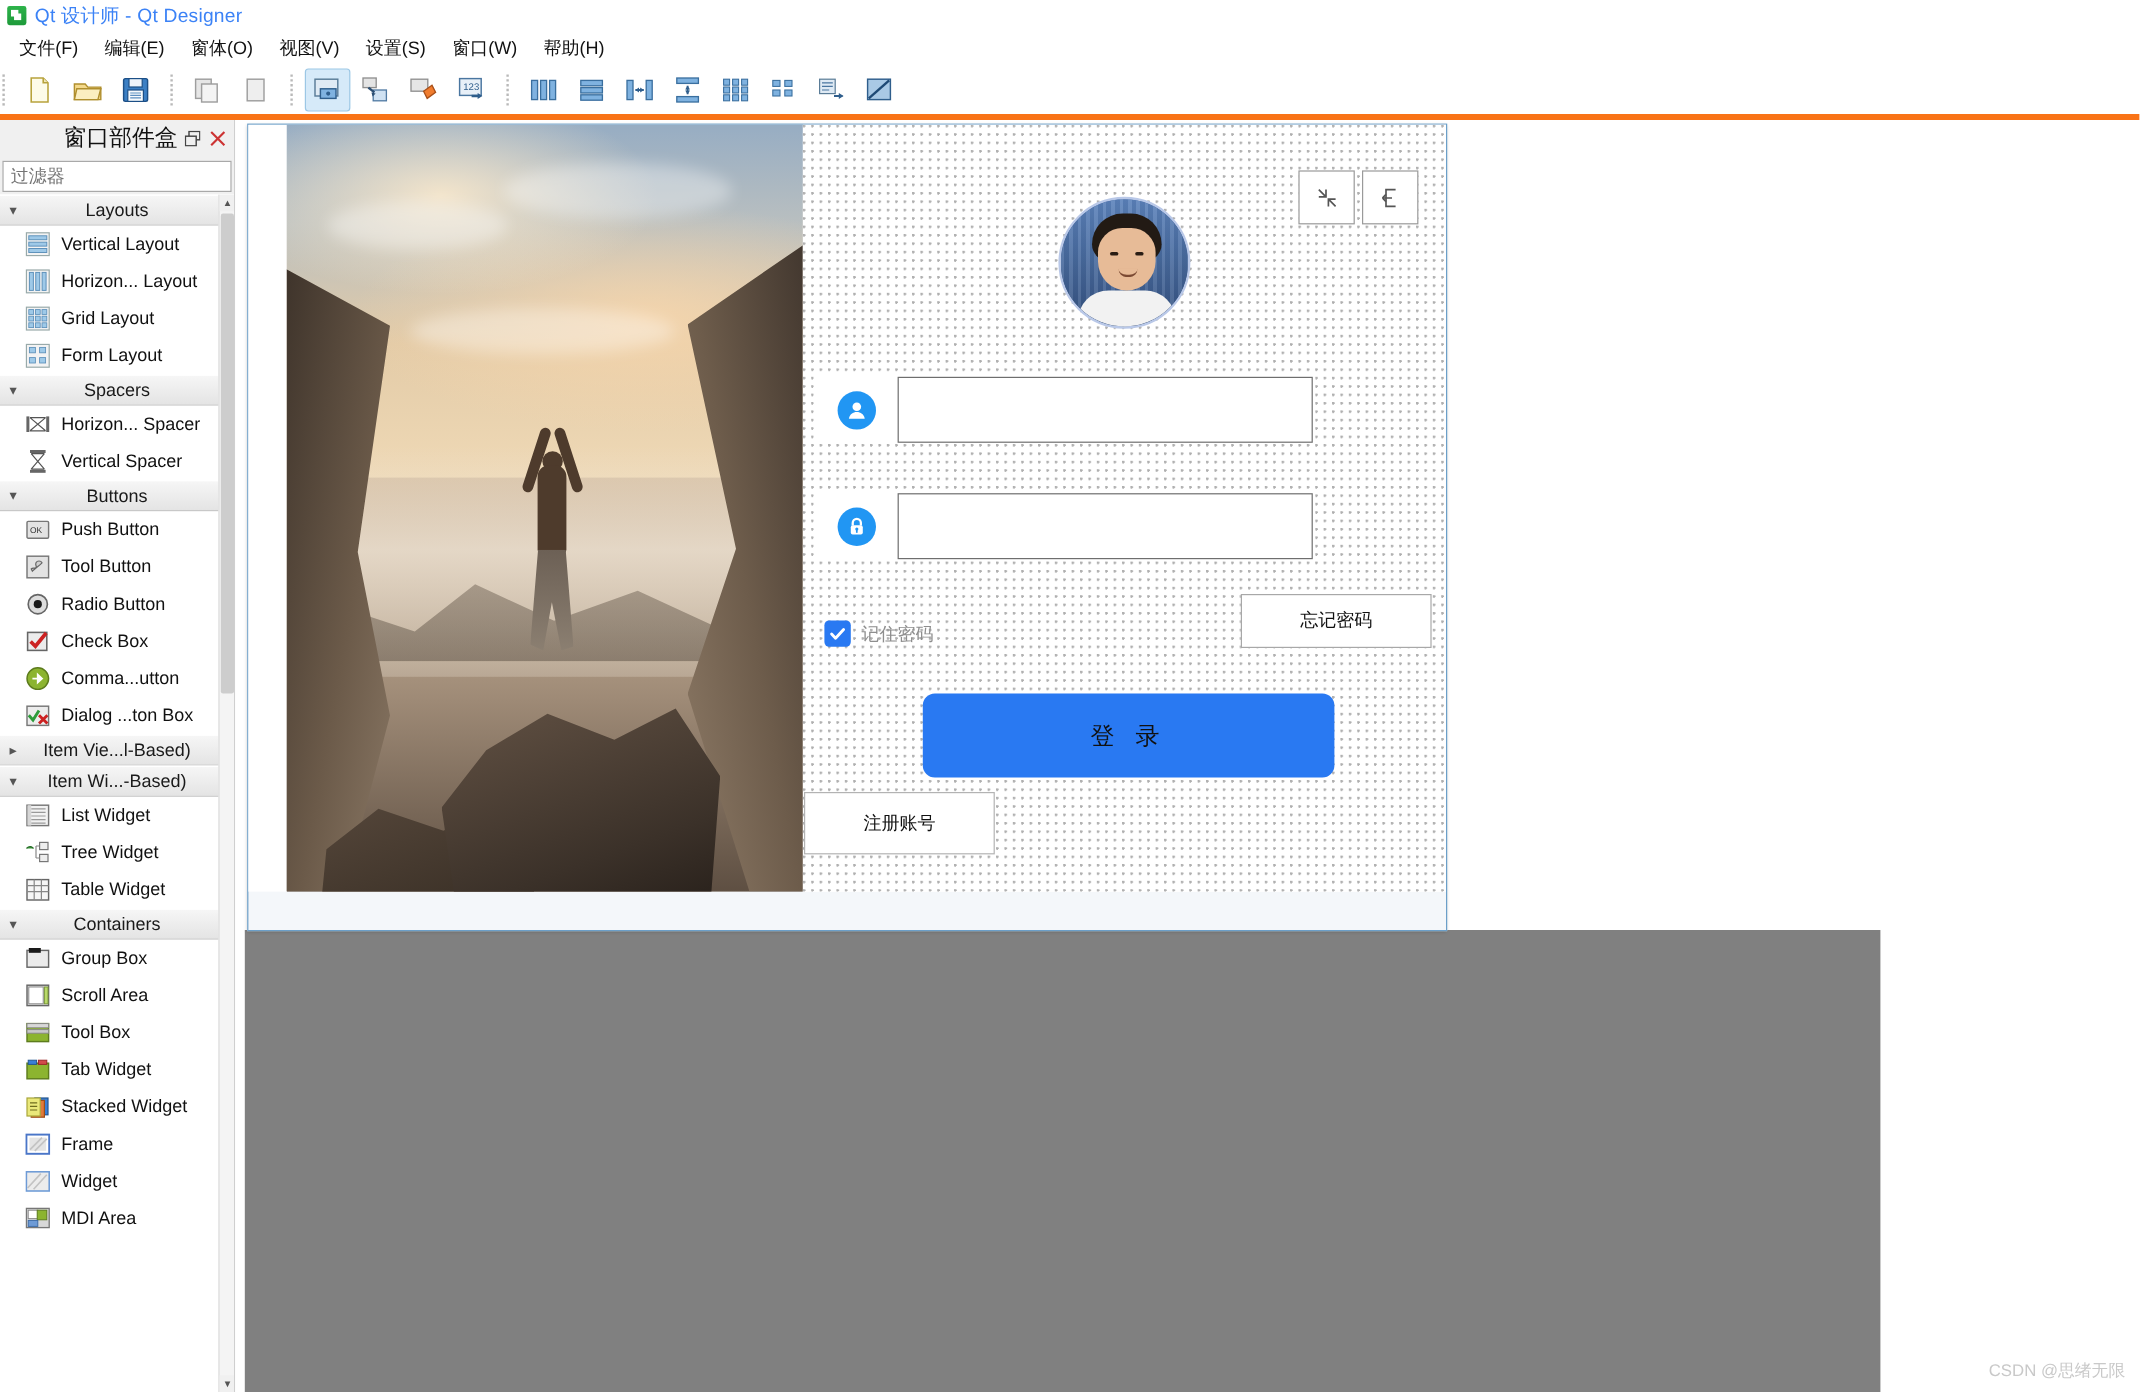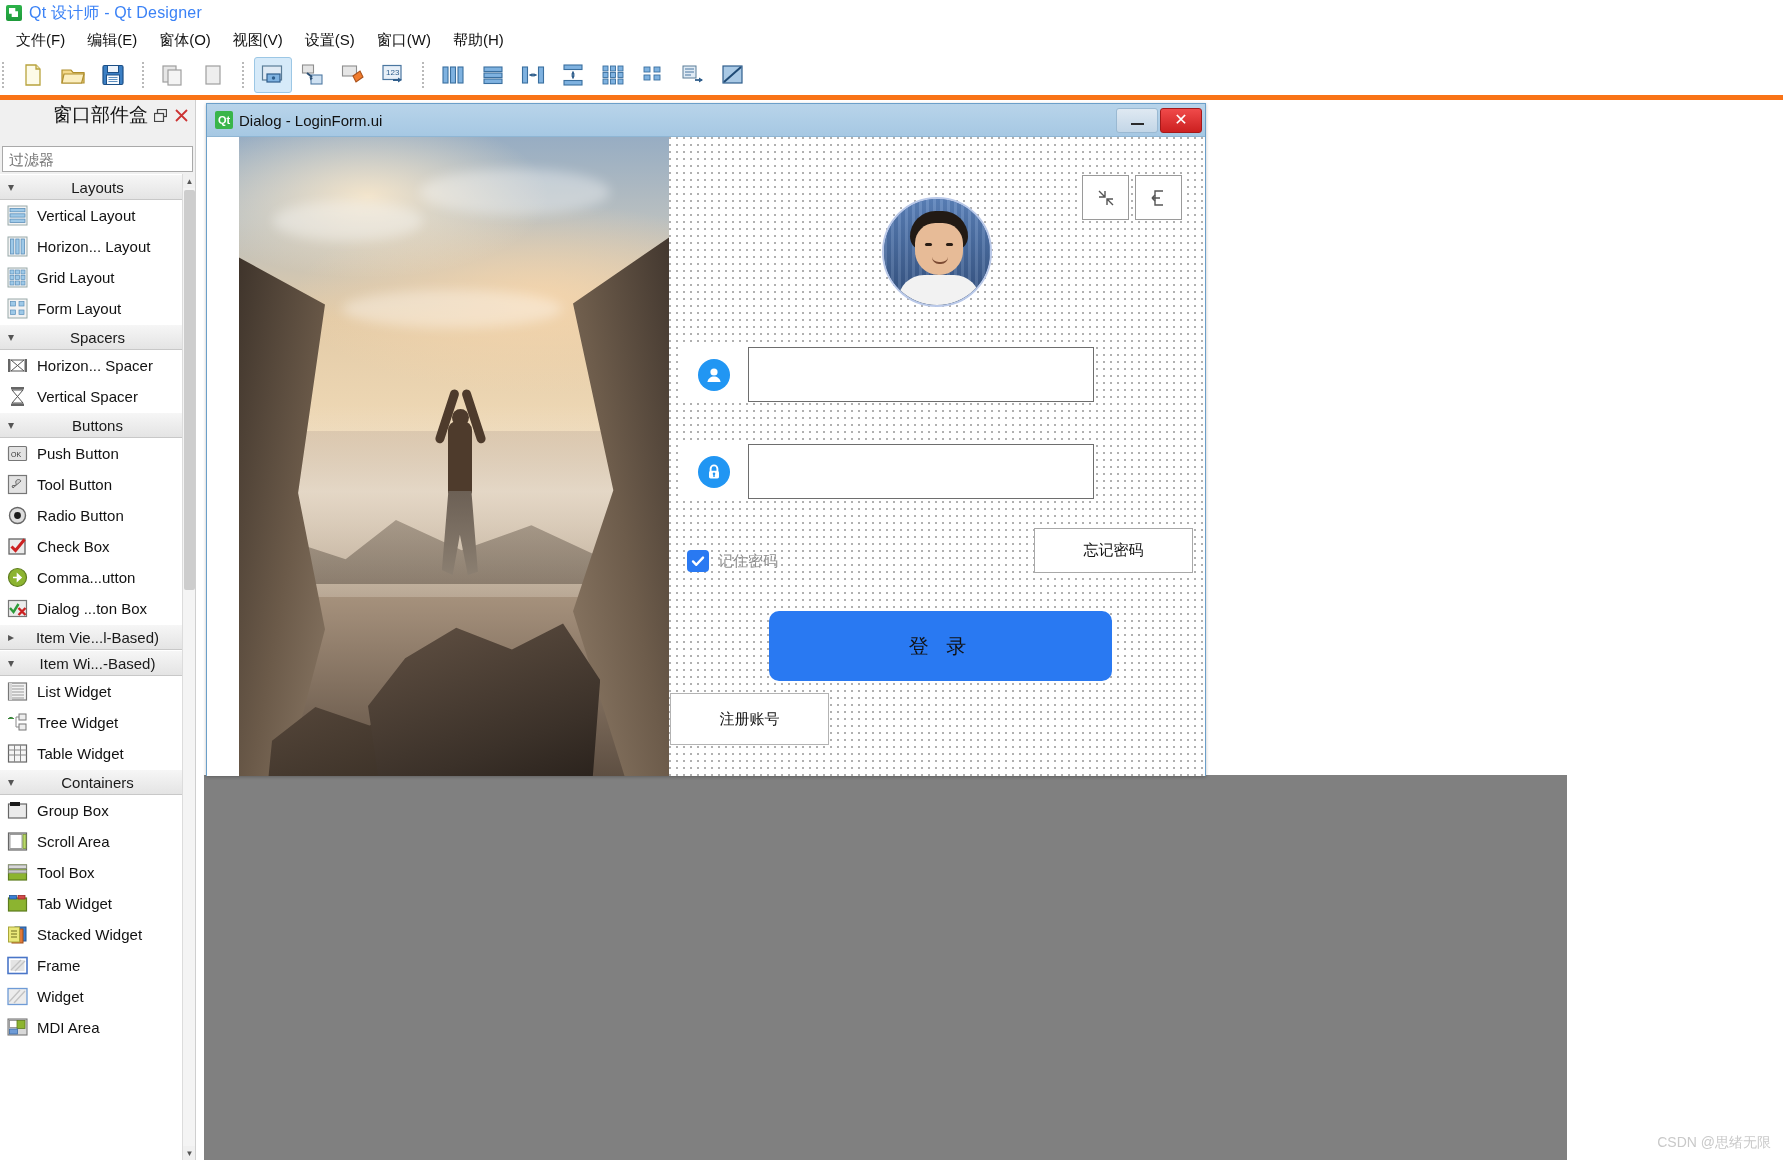--- a/index.html
+++ b/index.html
@@ -81,21 +81,21 @@
     height: 30px; display: flex; align-items: center;
     padding: 0 5px 0 4px; background: #f0f0f0;
   }
   .dock-title-text { font-size: 19px; color: #111; flex: 1; text-align: right; }
   .dock-btn {
     width: 18px; height: 18px; margin-left: 3px;
     display: flex; align-items: center; justify-content: center;
     color: #333; font-size: 13px; cursor: default;
   }
   .dock-filter {
-    height: 26px; margin: 16px 2px 2px 2px;
+    height: 26px; margin: 4px 2px 2px 2px;
     background: #ffffff; border: 1px solid #a9a9a9;
     display: flex; align-items: center; padding: 0 4px;
   }
   .dock-filter input {
     border: none; outline: none; width: 100%;
     font-size: 15px; color: #999;
     font-family: "Liberation Sans", "DejaVu Sans", sans-serif;
     background: transparent;
   }
   .wlist {
@@ -111,21 +111,21 @@
   .wgroup .arrow {
     width: 22px; text-align: center; font-size: 12px; color: #555;
     flex: none;
   }
   .wgroup .gtitle {
     flex: 1; text-align: center; font-size: 15px; color: #1a1a1a;
     padding-right: 22px;
   }
   .witem {
     height: 31px; display: flex; align-items: center;
-    padding-left: 6px; background: #ffffff;
+    padding-left: 20px; background: #ffffff;
   }
   .witem .wicon {
     width: 23px; height: 23px; margin-right: 8px; flex: none;
     display: flex; align-items: center; justify-content: center;
   }
   .witem .wlabel { font-size: 15px; color: #111; white-space: nowrap; }
   .scroll-col {
     position: absolute; right: 0; top: 0; width: 13px; height: 100%;
     background: #f4f4f4; border-left: 1px solid #dcdcdc;
   }
@@ -860,26 +860,20 @@
         <div class="scroll-down">▼</div>
       </div>
     </div>
   </div>
 
   <div class="workspace">
     <div class="ws-gray"></div>
   </div>
 
   <div class="dialog">
-    <div class="dlg-titlebar">
-      <div class="qt-badge">Qt</div>
-      <div class="dlg-title">Dialog - LoginForm.ui</div>
-      <div class="dlg-min"></div>
-      <div class="dlg-close">✕</div>
-    </div>
 
     <div class="dlg-body">
 
       <div class="dlg-left">
         <div class="ll-sky"></div>
         <div class="cloud" style="left:8%;top:10%;width:150px;height:40px;"></div>
         <div class="cloud" style="left:42%;top:5%;width:190px;height:46px;"></div>
         <div class="cloud" style="left:24%;top:24%;width:220px;height:38px;"></div>
         <div class="ll-mist"></div>
         <div class="ll-ridge"></div>

